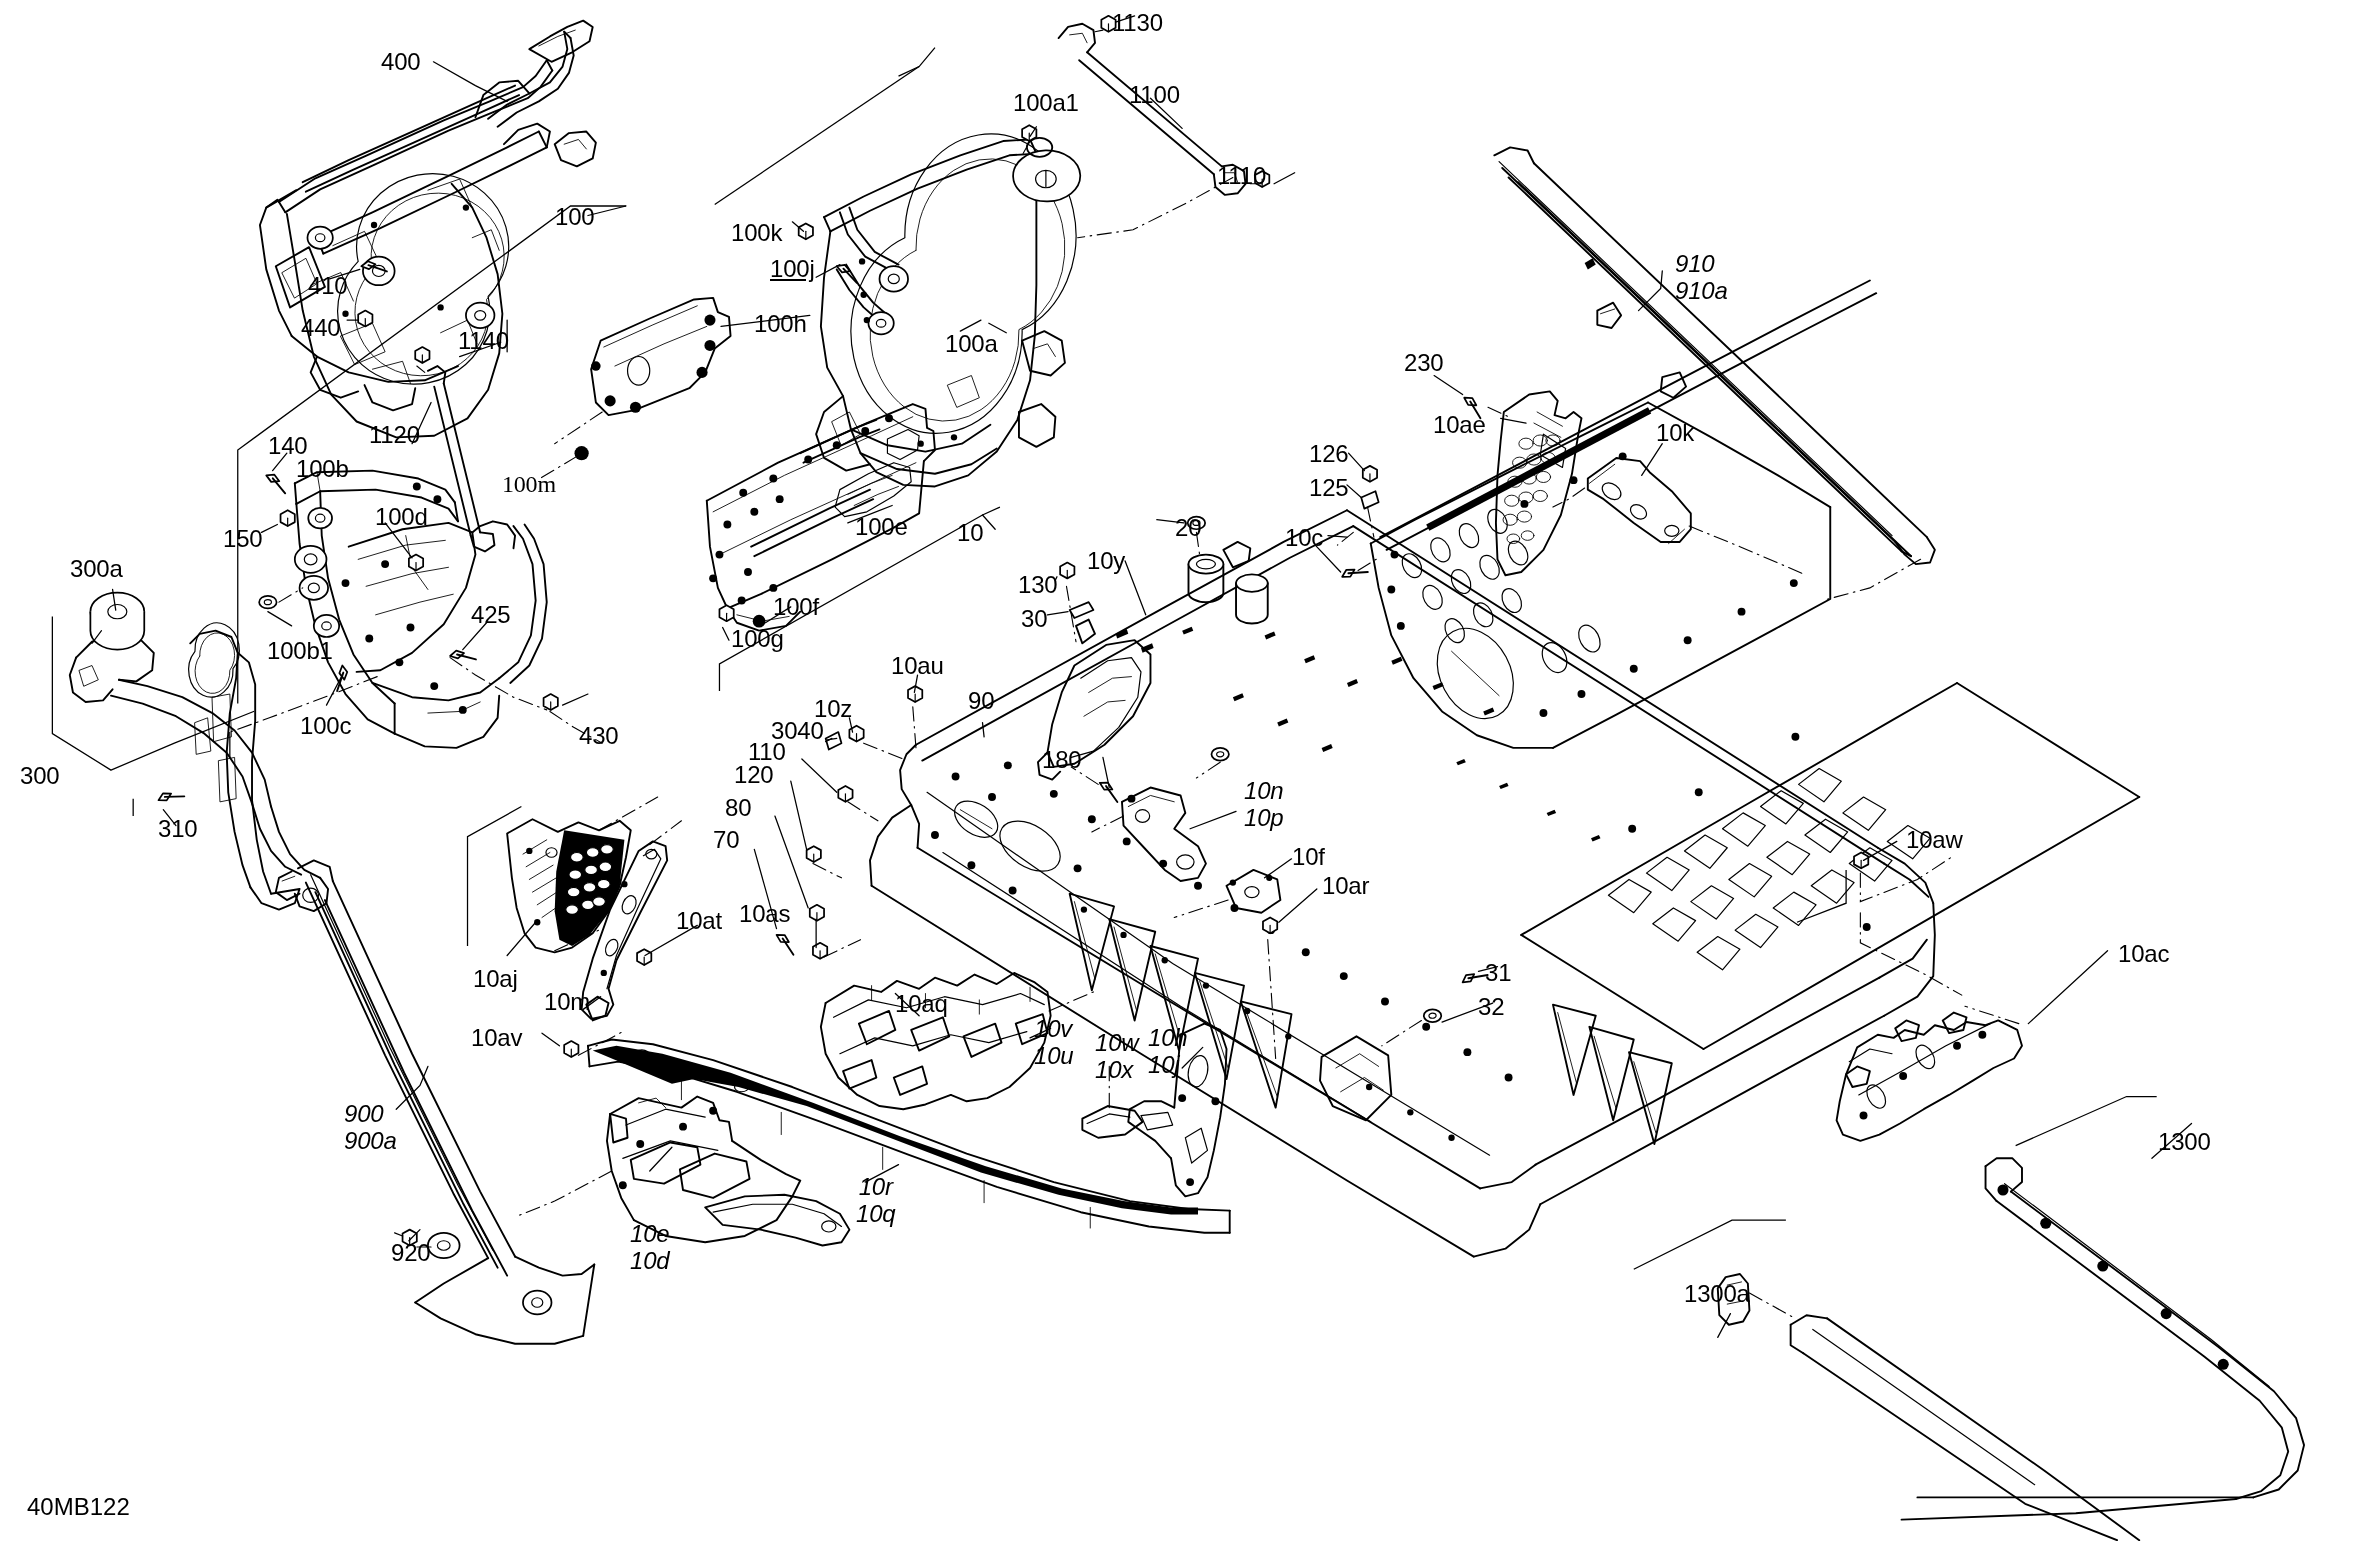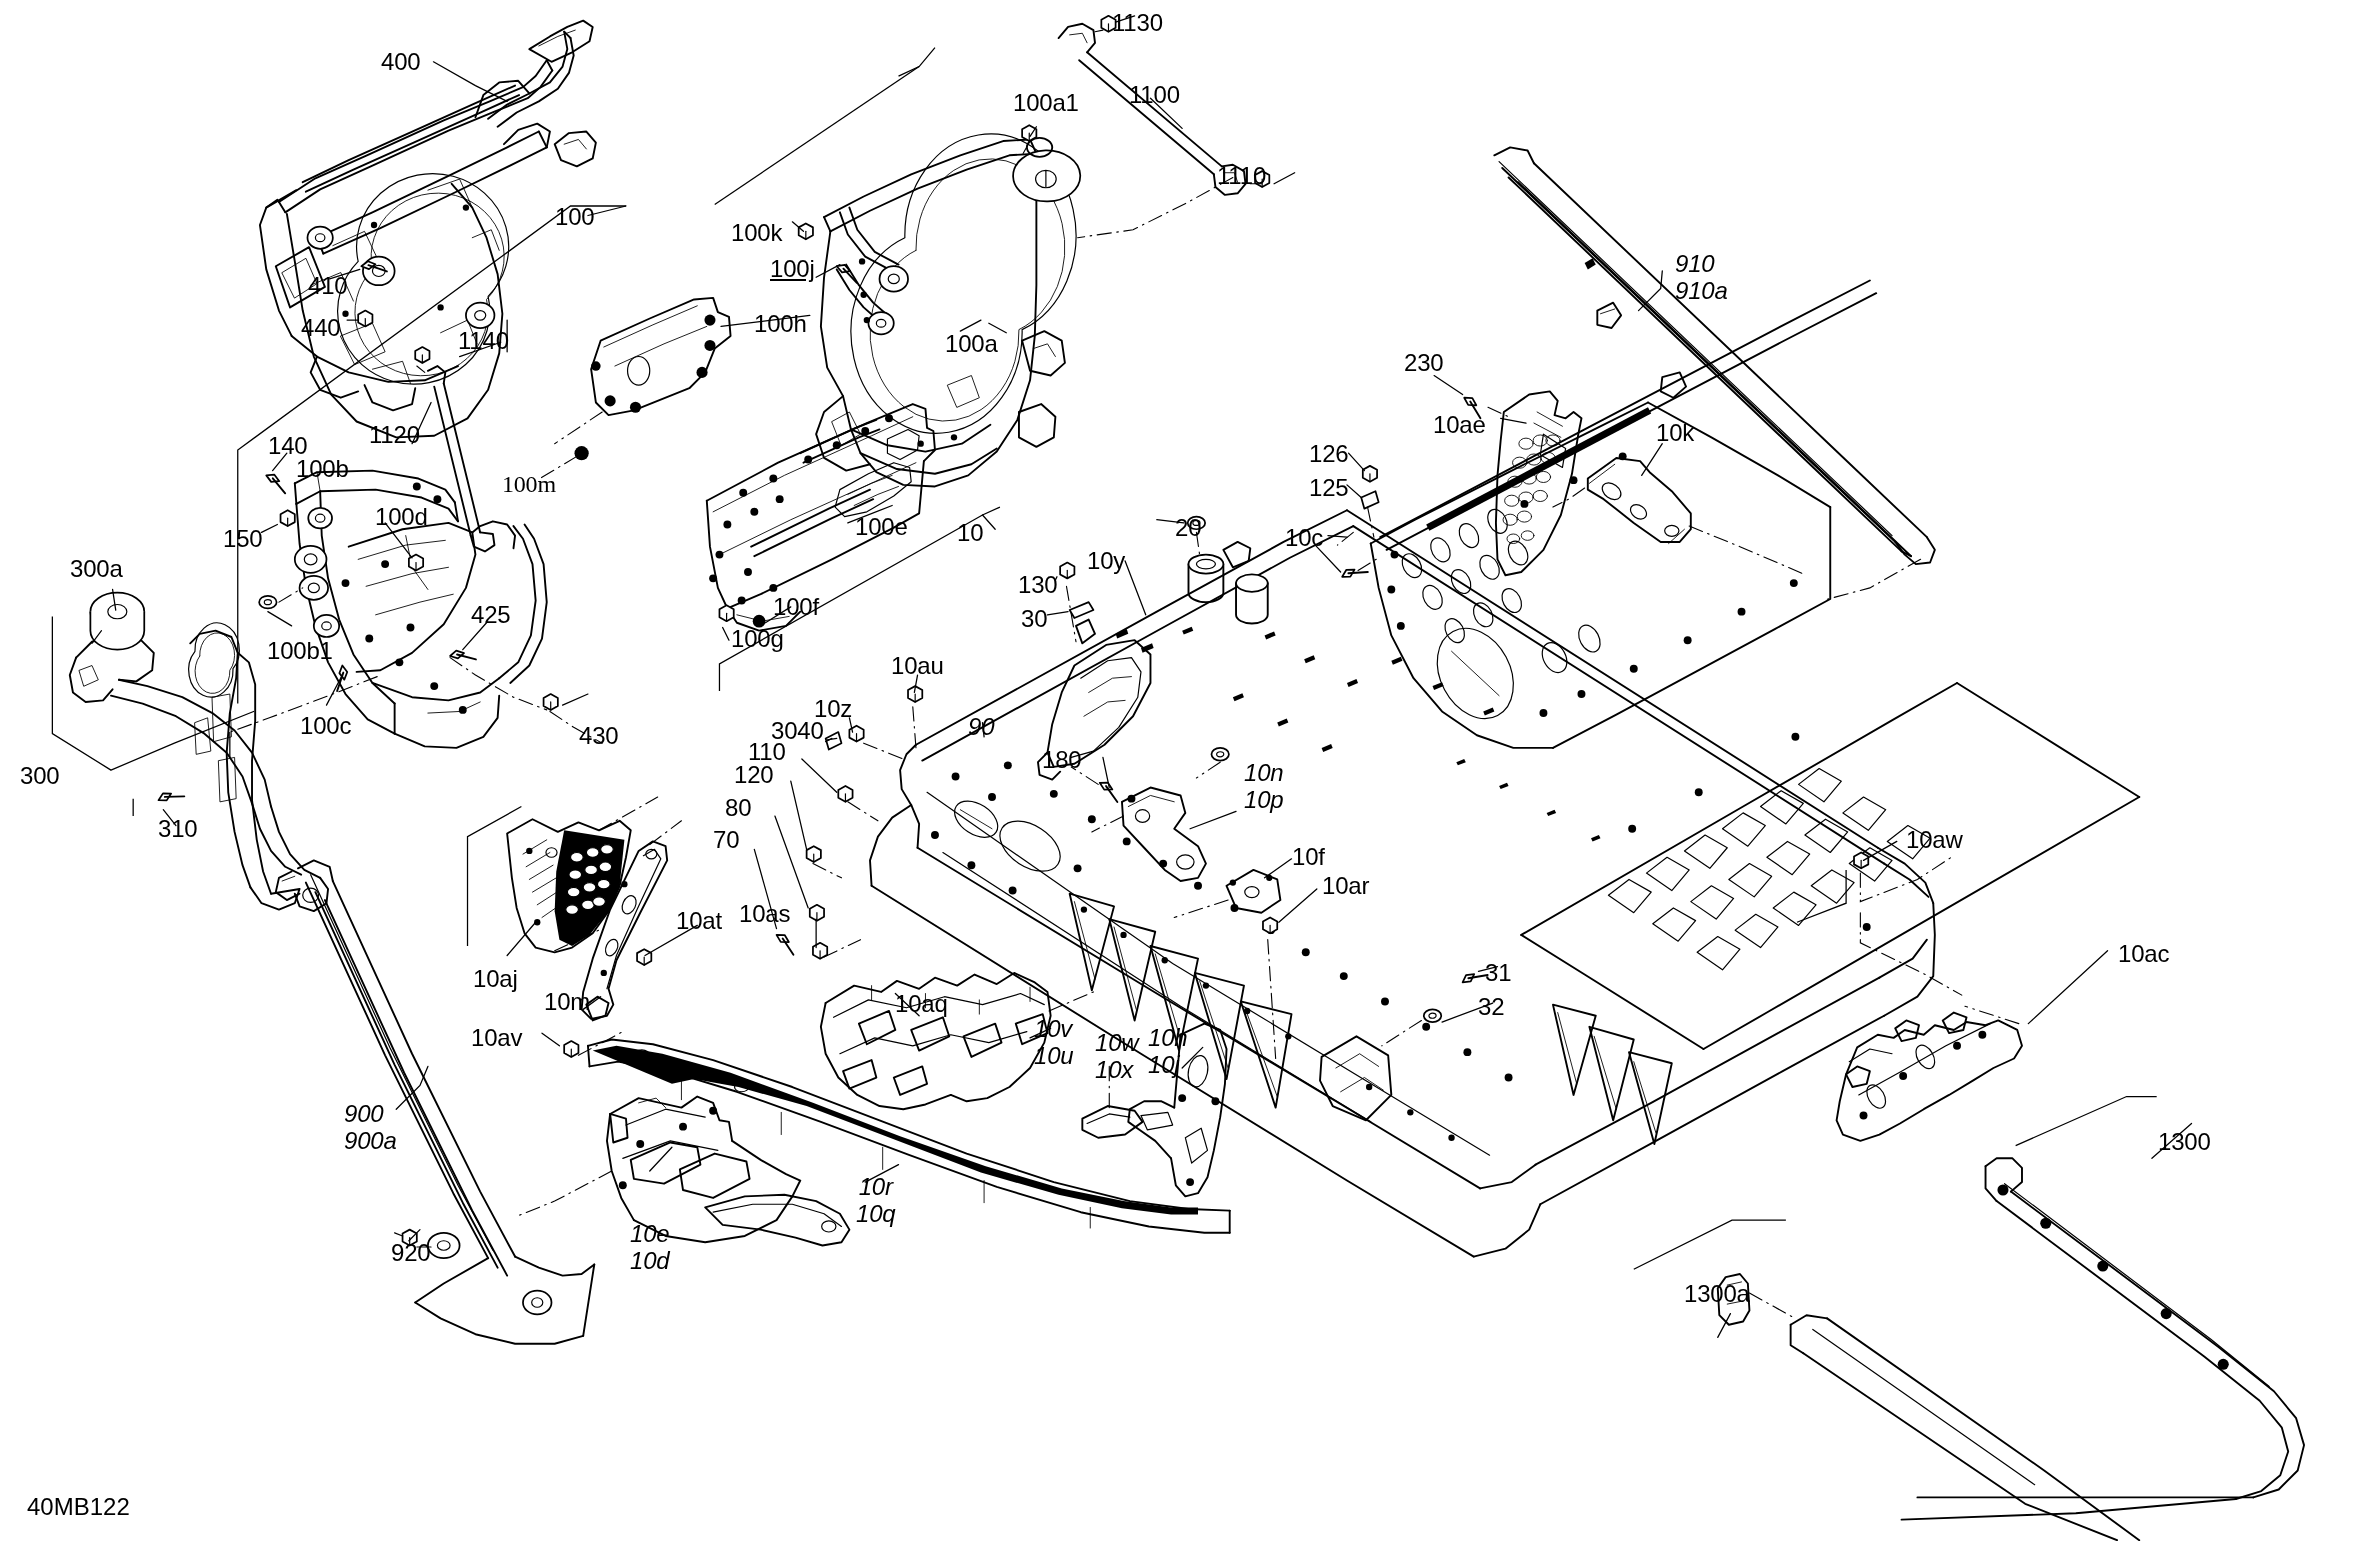--- a/index.html
+++ b/index.html
@@ -1116,34 +1116,34 @@
   <div class="lbl" style="left:502px;top:472px;font-family:Liberation Serif, serif;">100m</div>
   <div class="lbl" style="left:855px;top:514px;">100e</div>
   <div class="lbl" style="left:773px;top:594px;">100f</div>
   <div class="lbl" style="left:731px;top:626px;">100g</div>
   <div class="lbl" style="left:957px;top:520px;">10</div>
   <div class="lbl" style="left:1175px;top:515px;">20</div>
   <div class="lbl" style="left:1087px;top:548px;">10y</div>
   <div class="lbl" style="left:1018px;top:572px;">130</div>
   <div class="lbl" style="left:1021px;top:606px;">30</div>
   <div class="lbl" style="left:1042px;top:747px;">180</div>
-  <div class="lbl" style="left:968px;top:714px;font-style:italic;">90</div>
+  <div class="lbl" style="left:968px;top:688px;">90</div>
   <div class="lbl" style="left:891px;top:653px;">10au</div>
   <div class="lbl" style="left:814px;top:696px;">10z</div>
   <div class="lbl" style="left:771px;top:718px;">3040</div>
   <div class="lbl" style="left:748px;top:739px;">110</div>
   <div class="lbl" style="left:734px;top:762px;">120</div>
   <div class="lbl" style="left:725px;top:795px;">80</div>
   <div class="lbl" style="left:713px;top:827px;">70</div>
   <div class="lbl" style="left:739px;top:901px;">10as</div>
   <div class="lbl" style="left:676px;top:908px;">10at</div>
   <div class="lbl" style="left:473px;top:966px;">10aj</div>
   <div class="lbl" style="left:544px;top:989px;">10m</div>
   <div class="lbl" style="left:471px;top:1025px;">10av</div>
-  <div class="lbl two" style="left:1244px;top:760px;">10n
+  <div class="lbl two" style="left:1244px;top:778px;">10n
 10p</div>
   <div class="lbl" style="left:1292px;top:844px;">10f</div>
   <div class="lbl" style="left:1322px;top:873px;">10ar</div>
   <div class="lbl" style="left:1485px;top:960px;">31</div>
   <div class="lbl" style="left:1478px;top:994px;">32</div>
   <div class="lbl" style="left:895px;top:991px;">10aq</div>
   <div class="lbl two" style="left:1034px;top:1016px;">10v
 10u</div>
   <div class="lbl two" style="left:1095px;top:1030px;">10w
 10x</div>

